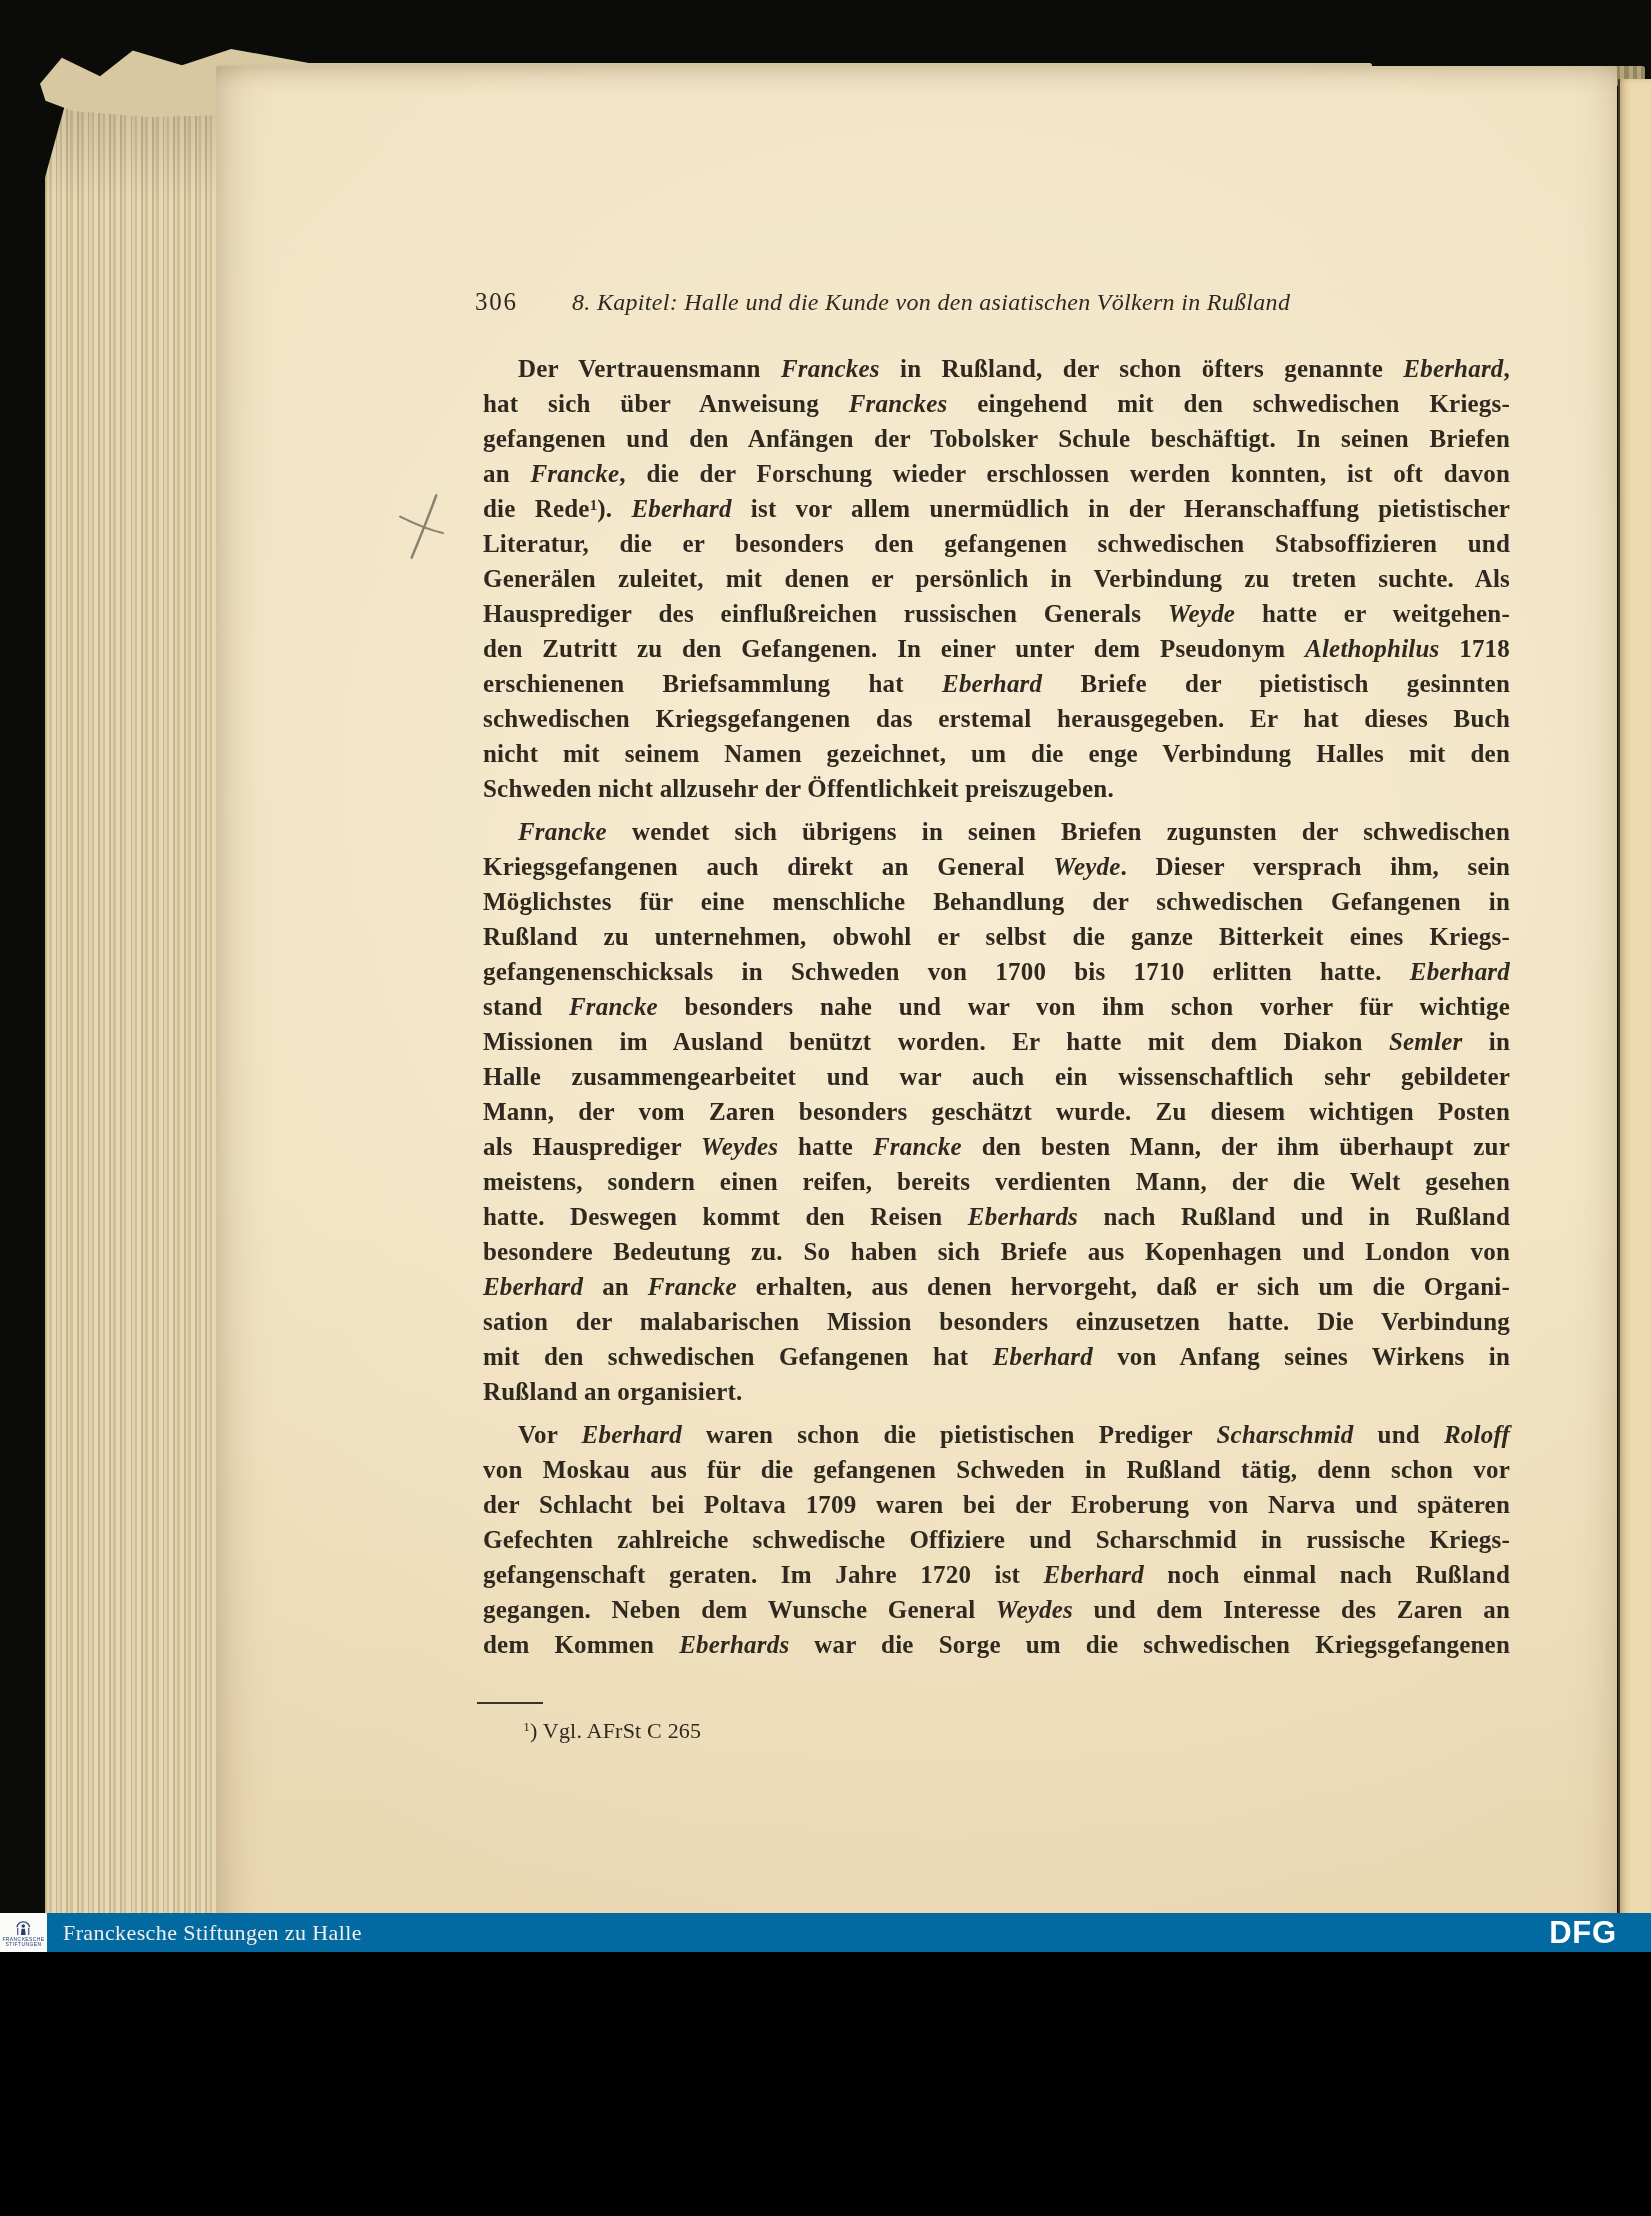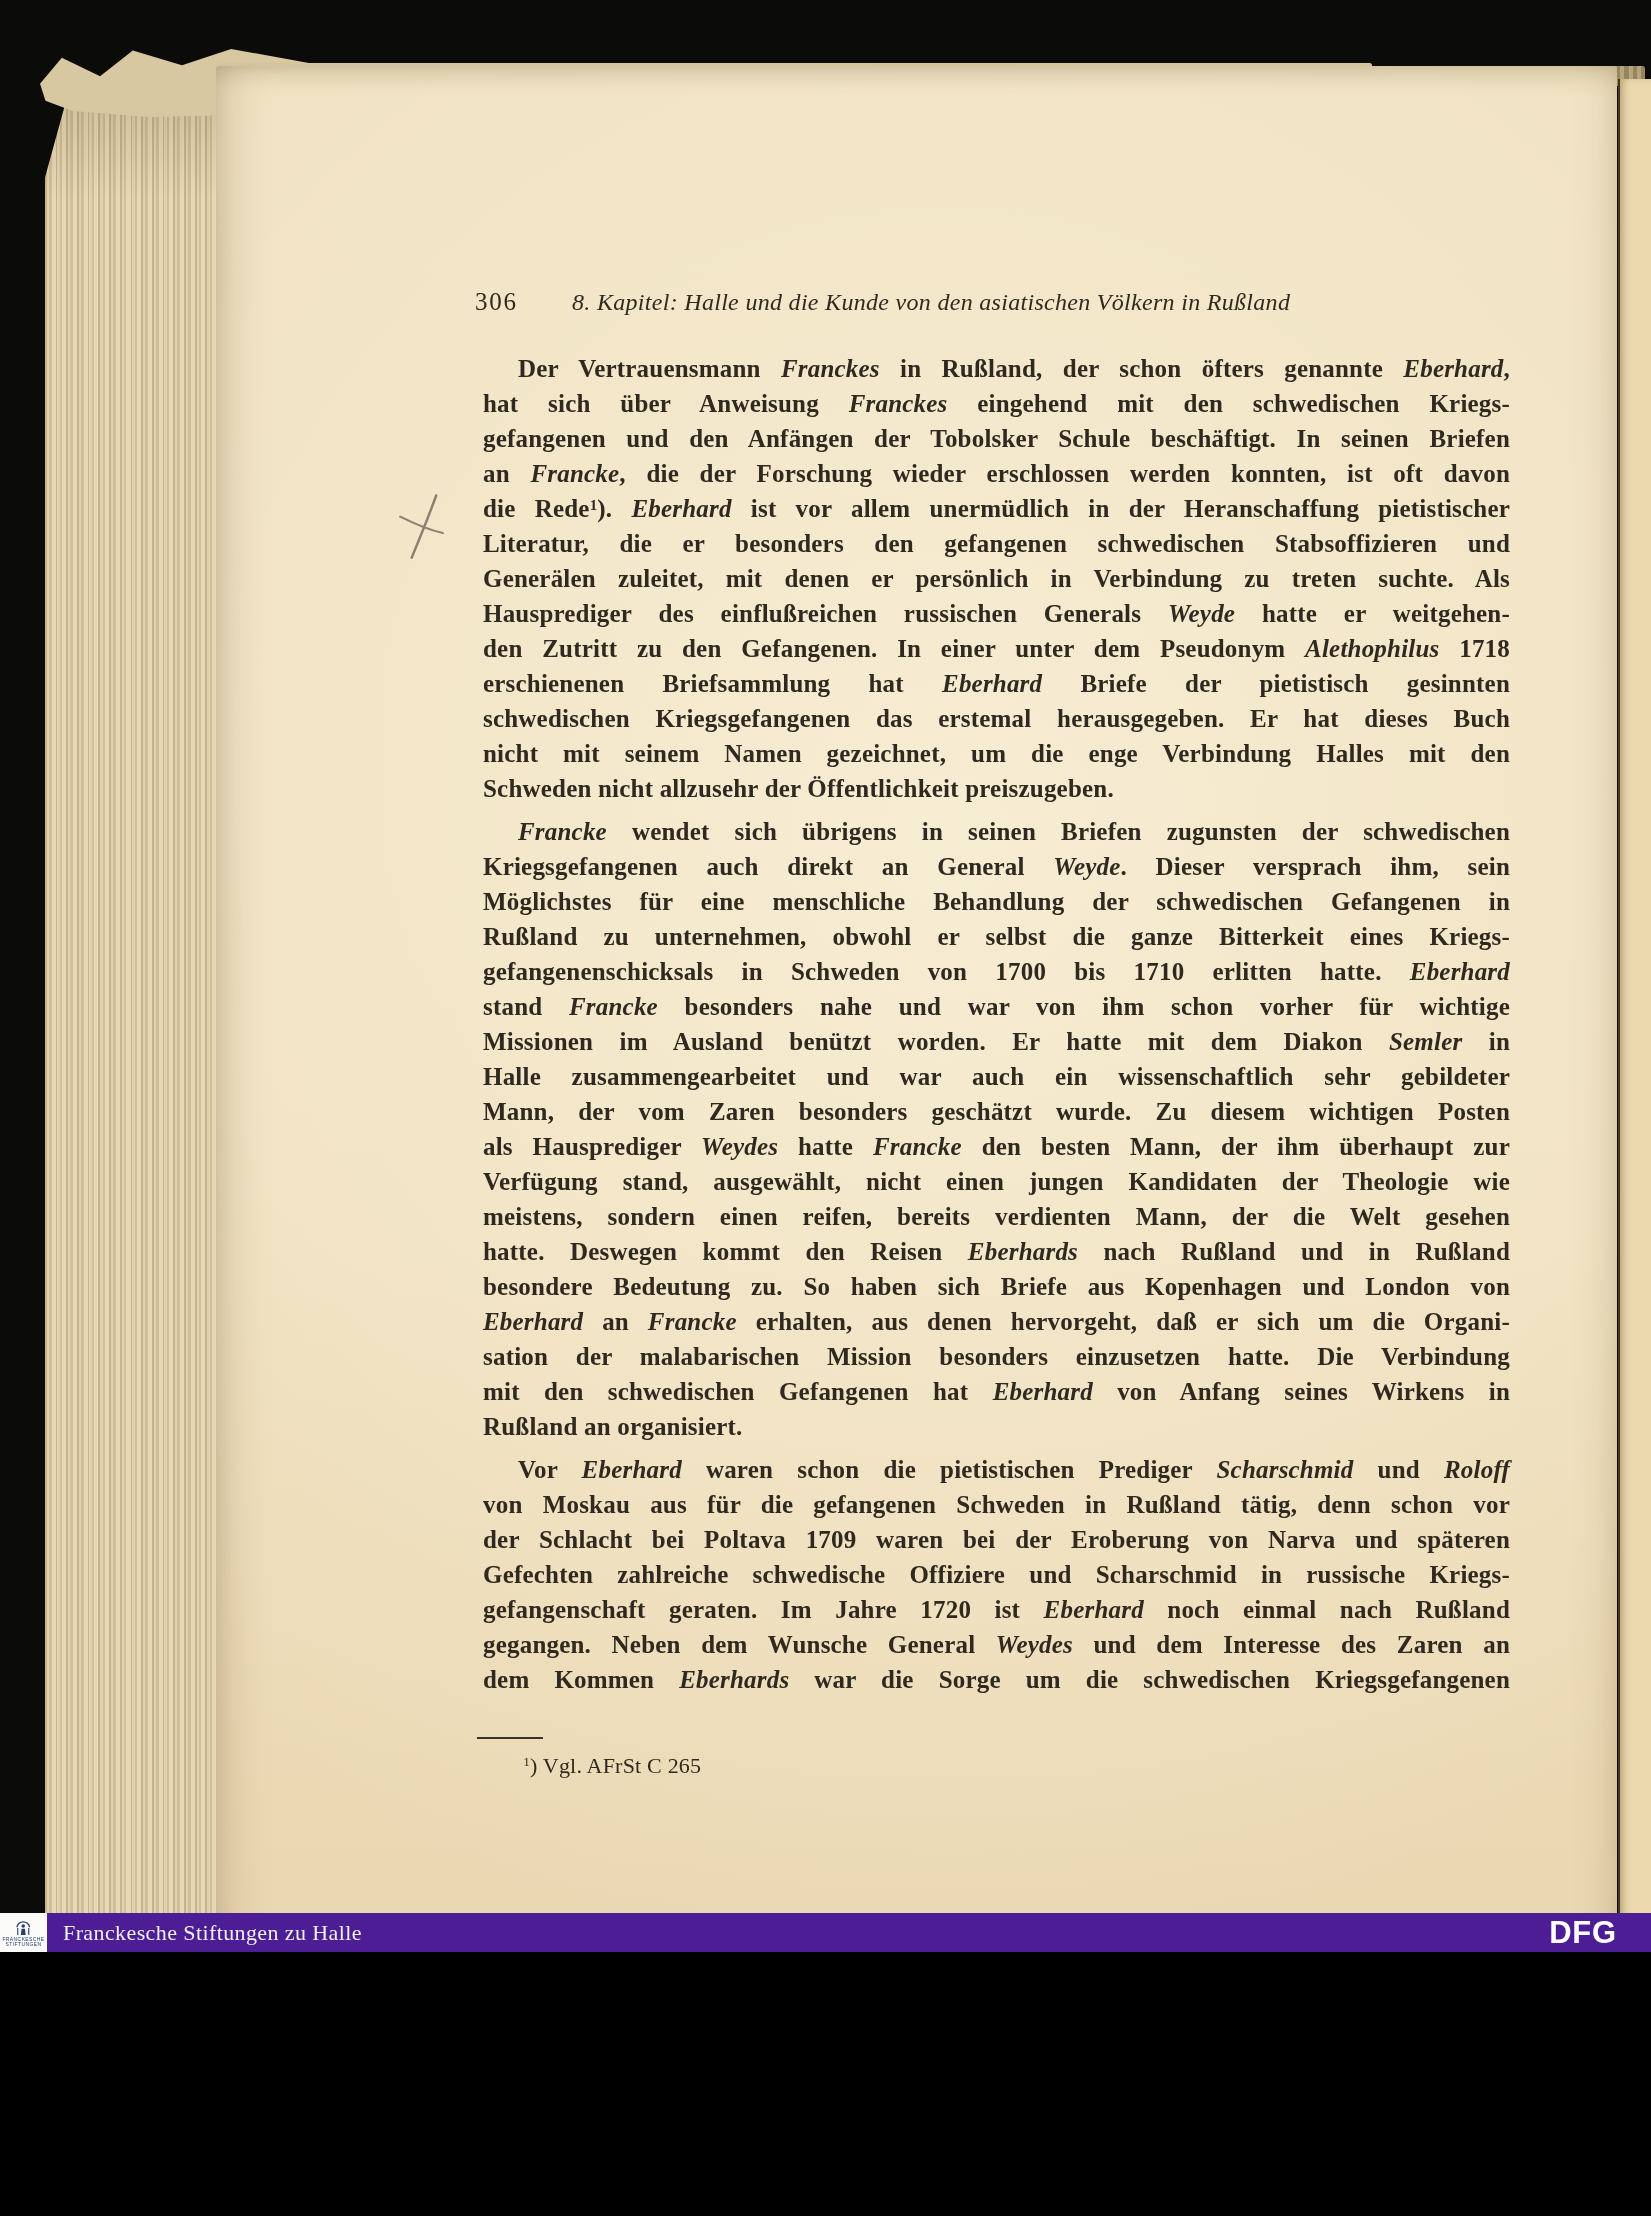--- a/index.html
+++ b/index.html
@@ -51,21 +51,21 @@
   .line sup{font-size:60%;line-height:0;vertical-align:6.6px;}
   .fn-rule{width:66px;border:0;border-top:2.5px solid #3a332a;margin:40px 0 0 1.7px;}
   .footnote{margin-top:12.4px;padding-left:13.2px;}
   .footnote .line{font-size:22px;height:30px;line-height:30px;text-align:center;text-align-last:left;}
 
   
   .margin-mark{position:absolute;left:395px;top:492px;width:53px;height:69px;}
   .margin-mark svg{width:100%;height:100%;}
 
   
-  .footer{position:absolute;left:0;bottom:0;width:1652px;height:39px;background:#4c1d95;}
+  .footer{position:absolute;left:0;bottom:0;width:1652px;height:39px;background:#0369a1;}
   .logo-box{position:absolute;left:0;top:0;width:47px;height:39px;background:#fbfbf9;
     display:flex;flex-direction:column;align-items:center;justify-content:center;}
   .logo-box svg{width:16.5px;height:18px;display:block;}
   .logo-words{font-family:"Liberation Sans",sans-serif;font-size:5px;line-height:5px;color:#27406e;
     letter-spacing:0.4px;text-align:center;}
   .inst{position:absolute;left:63px;top:0;height:39px;line-height:39px;color:#efefec;
     font-family:"Liberation Serif","DejaVu Serif",serif;font-size:22px;letter-spacing:0.4px;}
   .dfg{position:absolute;right:35px;top:1.7px;height:39px;line-height:36px;color:#ffffff;
     font-family:"Liberation Sans",sans-serif;font-weight:bold;font-size:31px;letter-spacing:0.8px;}
 </style>
@@ -114,21 +114,20 @@
           <div class="line"><em>Francke</em><span> wendet sich übrigens in seinen Briefen zugunsten der schwedischen</span></div>
           <div class="line"><span>Kriegsgefangenen auch direkt an General </span><em>Weyde</em><span>. Dieser versprach ihm, sein</span></div>
           <div class="line"><span>Möglichstes für eine menschliche Behandlung der schwedischen Gefangenen in</span></div>
           <div class="line"><span>Rußland zu unternehmen, obwohl er selbst die ganze Bitterkeit eines Kriegs-</span></div>
           <div class="line"><span>gefangenenschicksals in Schweden von 1700 bis 1710 erlitten hatte. </span><em>Eberhard</em></div>
           <div class="line"><span>stand </span><em>Francke</em><span> besonders nahe und war von ihm schon vorher für wichtige</span></div>
           <div class="line"><span>Missionen im Ausland benützt worden. Er hatte mit dem Diakon </span><em>Semler</em><span> in</span></div>
           <div class="line"><span>Halle zusammengearbeitet und war auch ein wissenschaftlich sehr gebildeter</span></div>
           <div class="line"><span>Mann, der vom Zaren besonders geschätzt wurde. Zu diesem wichtigen Posten</span></div>
           <div class="line"><span>als Hausprediger </span><em>Weydes</em><span> hatte </span><em>Francke</em><span> den besten Mann, der ihm überhaupt zur</span></div>
-          <div class="line"><span>Verfügung stand, ausgewählt, nicht einen jungen Kandidaten der Theologie wie</span></div>
           <div class="line"><span>meistens, sondern einen reifen, bereits verdienten Mann, der die Welt gesehen</span></div>
           <div class="line"><span>hatte. Deswegen kommt den Reisen </span><em>Eberhards</em><span> nach Rußland und in Rußland</span></div>
           <div class="line"><span>besondere Bedeutung zu. So haben sich Briefe aus Kopenhagen und London von</span></div>
           <div class="line"><em>Eberhard</em><span> an </span><em>Francke</em><span> erhalten, aus denen hervorgeht, daß er sich um die Organi-</span></div>
           <div class="line"><span>sation der malabarischen Mission besonders einzusetzen hatte. Die Verbindung</span></div>
           <div class="line"><span>mit den schwedischen Gefangenen hat </span><em>Eberhard</em><span> von Anfang seines Wirkens in</span></div>
           <div class="line"><span>Rußland an organisiert.</span></div>
         </div>
         <div class="para">
           <div class="line"><span>Vor </span><em>Eberhard</em><span> waren schon die pietistischen Prediger </span><em>Scharschmid</em><span> und </span><em>Roloff</em></div>

